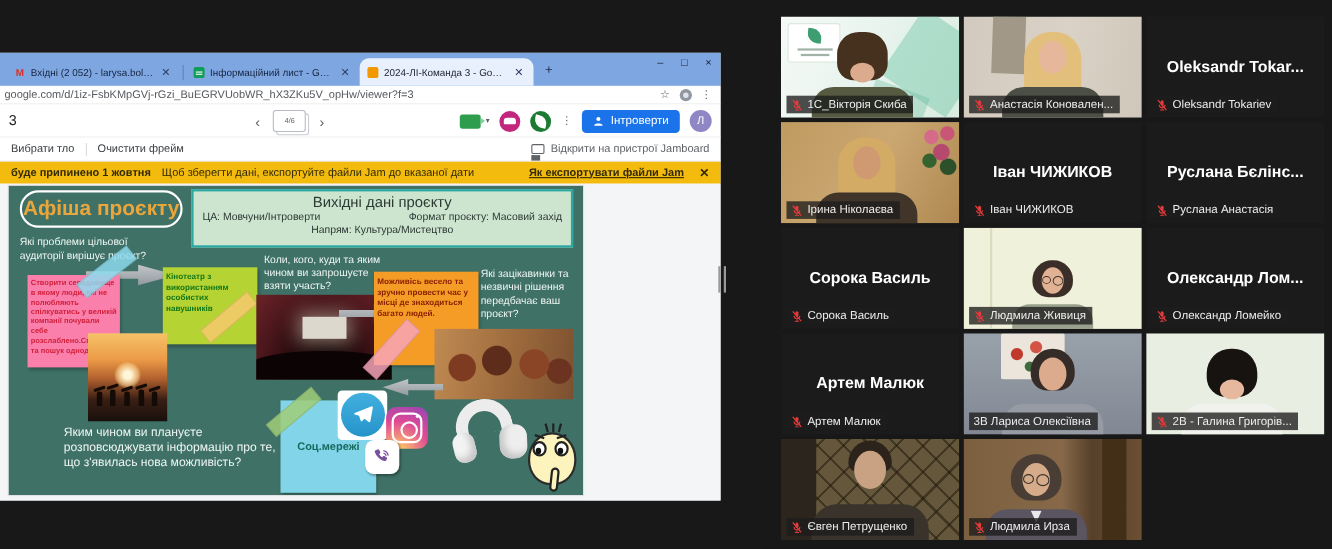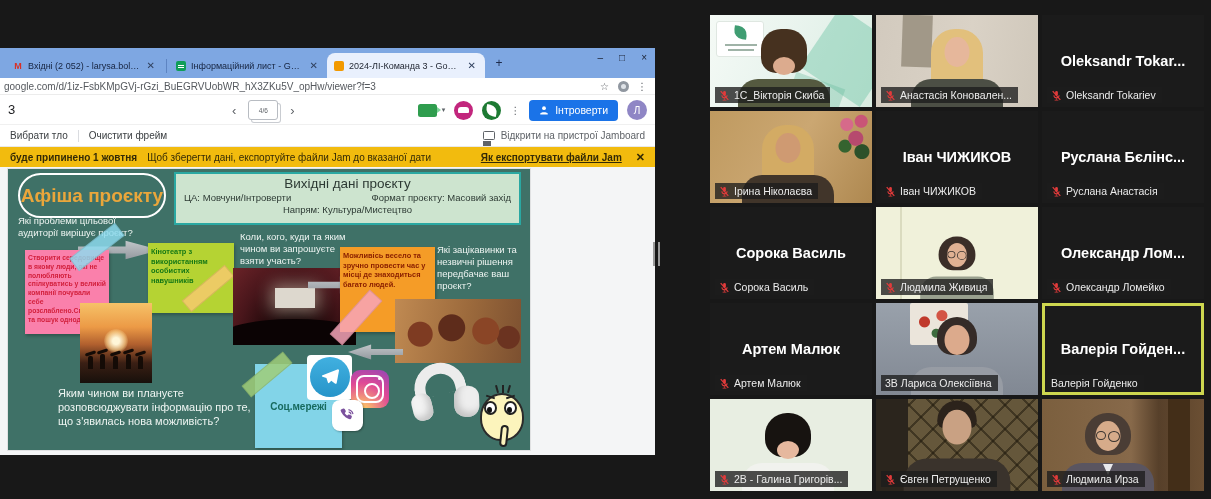--- a/index.html
+++ b/index.html
@@ -58,21 +58,21 @@
 
   .banner{height:20px;background:#f2bb0e;display:flex;align-items:center;padding:0 10px;font-size:10px;color:#332a06;}
   .banner b{margin-right:10px;white-space:nowrap;}
   .banner .btext{white-space:nowrap;overflow:hidden;}
   .banner .blink{margin-left:auto;font-weight:bold;text-decoration:underline;white-space:nowrap;}
   .banner .bx{margin-left:14px;font-size:11px;font-weight:bold;}
 
   .canvas{flex:1;background:#f4f5f6;position:relative;overflow:hidden;}
   .poster{position:absolute;left:8px;top:2px;width:522px;height:281px;background:#3f7167;overflow:hidden;box-shadow:0 0 0 1px rgba(0,0,0,.08);}
 
-  .p-titlebox{position:absolute;left:10px;top:4px;width:148px;height:45px;border:2.5px solid #fff;border-radius:24px;display:flex;align-items:center;justify-content:center;color:#eaa63b;font-size:19px;font-weight:bold;}
+  .p-titlebox{position:absolute;left:10px;top:4px;width:148px;height:34px;border:2.5px solid #fff;border-radius:24px;display:flex;align-items:center;justify-content:center;color:#eaa63b;font-size:19px;font-weight:bold;}
   .p-infobox{position:absolute;left:166px;top:3px;width:347px;height:53px;background:#cde4cf;border:2px solid #2aa8a2;color:#2d3a34;font-size:9.5px;padding:2px 8px;}
   .p-infobox .it{text-align:center;font-size:13.5px;margin-bottom:1px;}
   .p-infobox .ir{display:flex;justify-content:space-between;}
   .p-infobox .id{text-align:center;margin-top:1px;}
   .pq{position:absolute;color:#eef5f2;font-weight:400;line-height:1.25;}
   .note{position:absolute;font-weight:bold;line-height:1.3;padding:4px 3px;box-shadow:1px 2px 3px rgba(0,0,0,.25);}
   .tape{position:absolute;opacity:.92;border:1px solid rgba(0,0,0,.10);}
   .arrow{position:absolute;background:linear-gradient(#c6cacd,#8f959b);}
   .arrow-r{clip-path:polygon(0 34%,58% 34%,58% 8%,100% 50%,58% 92%,58% 66%,0 66%);}
   .arrow-l{clip-path:polygon(100% 34%,42% 34%,42% 8%,0 50%,42% 92%,42% 66%,100% 66%);}
@@ -557,26 +557,20 @@
             <div class="p-hair"></div>
             <div class="p-face"></div>
             <div class="p-torso"></div>
           </div>
       </div>
       <div class="nlabel">
         <span>3В Лариса Олексіївна</span>
       </div>
     </div>
 
-    <div class="tile hl">
-      <div class="cname">Валерія  Гойден...</div>
-      <div class="nlabel">
-        <span>Валерія Гойденко</span>
-      </div>
-    </div>
 
     <div class="tile">
       <div class="scene sc-hal">
         <div class="person h-bob hd" style="--hair:#171310;--skin:#e6b89e;--shirt:#f1f2ee;left:30px;">
             <div class="p-hair"></div>
             <div class="p-face"></div>
             <div class="p-torso"></div>
           </div>
       </div>
       <div class="nlabel">

